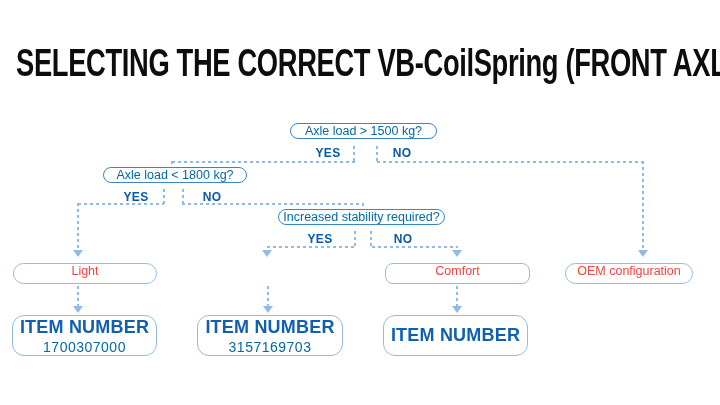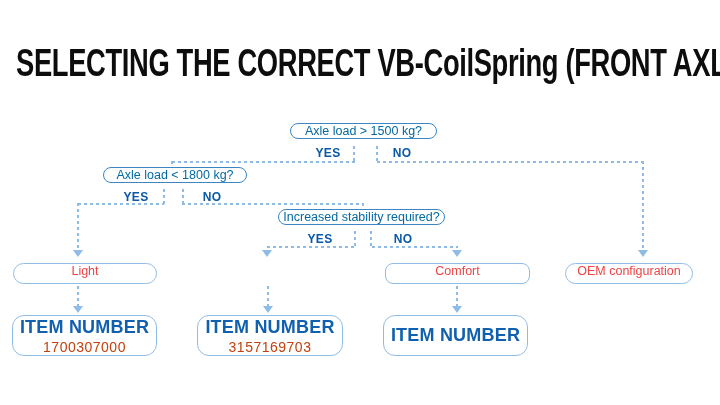--- a/index.html
+++ b/index.html
@@ -25,21 +25,21 @@
     position:absolute;height:21px;border:1.5px solid #90bde5;border-radius:11px;
     display:flex;align-items:flex-start;justify-content:center;
     color:#ef4444;font-size:12.5px;box-sizing:border-box;background:#fff;
   }
   .item-box{
     position:absolute;height:41px;border:1.5px solid #90bde5;border-radius:12px;
     display:flex;flex-direction:column;align-items:center;justify-content:center;
     box-sizing:border-box;background:#fff;gap:1px;
   }
   .item-label{color:#1060af;font-size:18px;font-weight:bold;letter-spacing:0.2px;}
-  .item-value{color:#c2410c;font-size:14px;letter-spacing:0.5px;}
+  .item-value{color:#0369a1;font-size:14px;letter-spacing:0.5px;}
   .hline{position:absolute;height:2px;background:repeating-linear-gradient(90deg,#8fbce6 0 3px,transparent 3px 6px);}
   .vline{position:absolute;width:2px;background:repeating-linear-gradient(180deg,#8fbce6 0 3px,transparent 3px 6px);}
   .arrow{position:absolute;width:0;height:0;border-left:5px solid transparent;border-right:5px solid transparent;border-top:7px solid #8fbce6;}
 </style>
 </head>
 <body>
 
 <div class="canvas">
 
   <div class="title">SELECTING THE CORRECT VB-CoilSpring (FRONT AXLE)</div>

